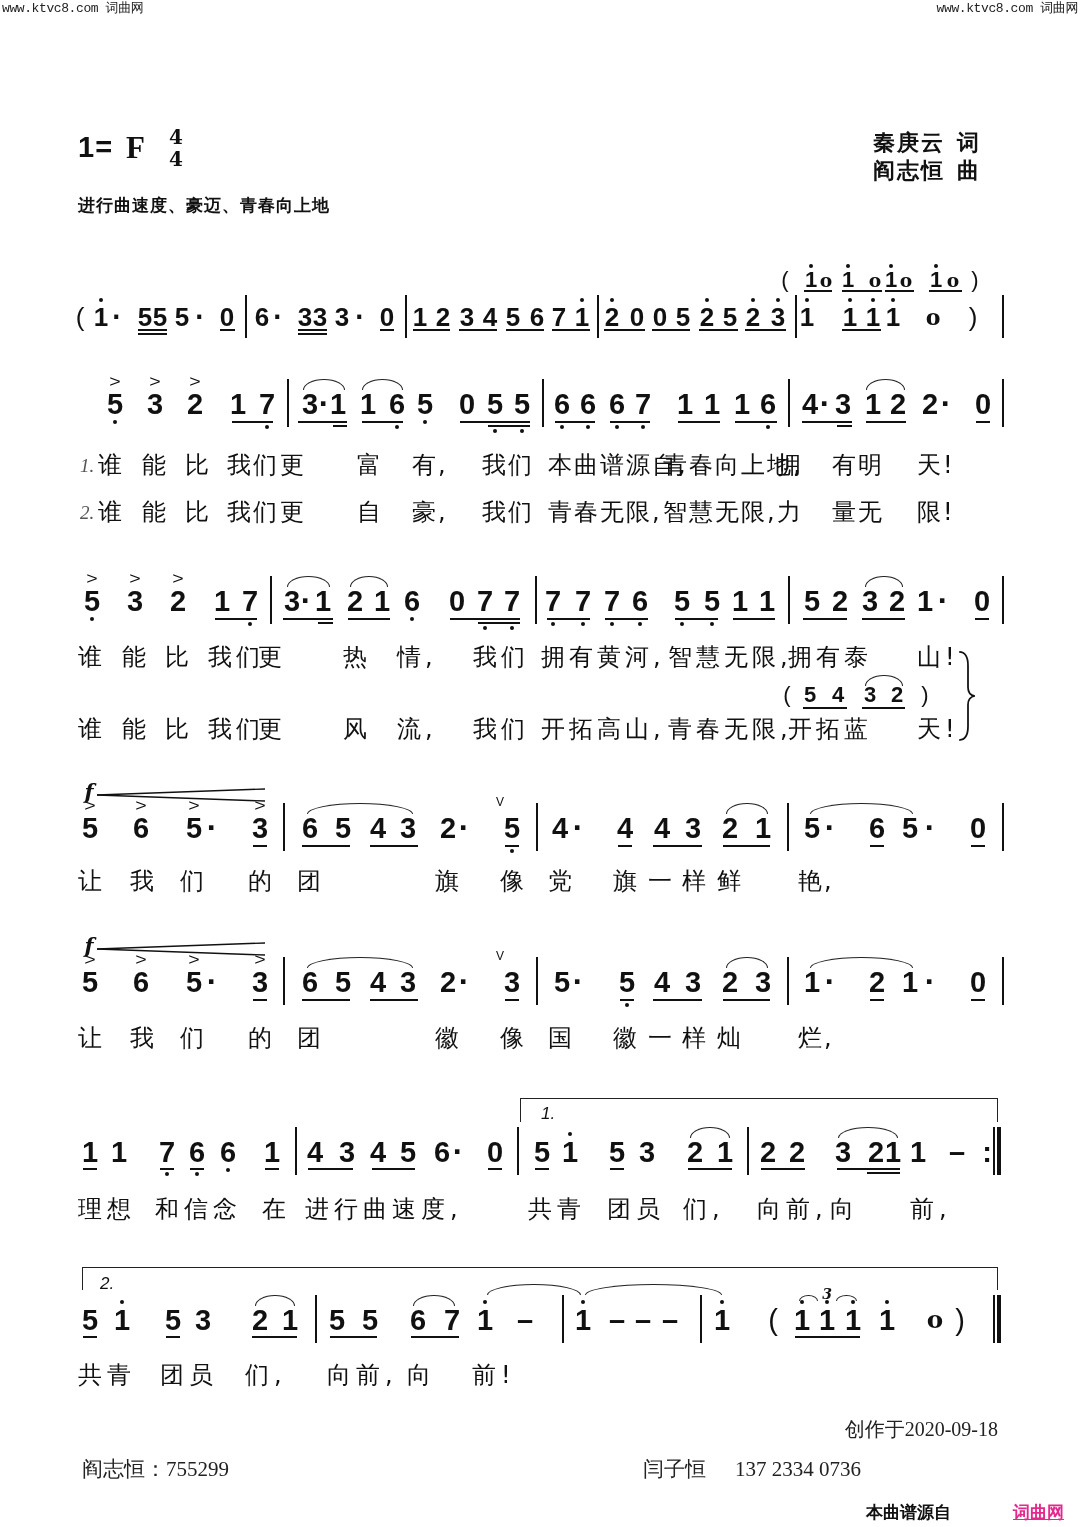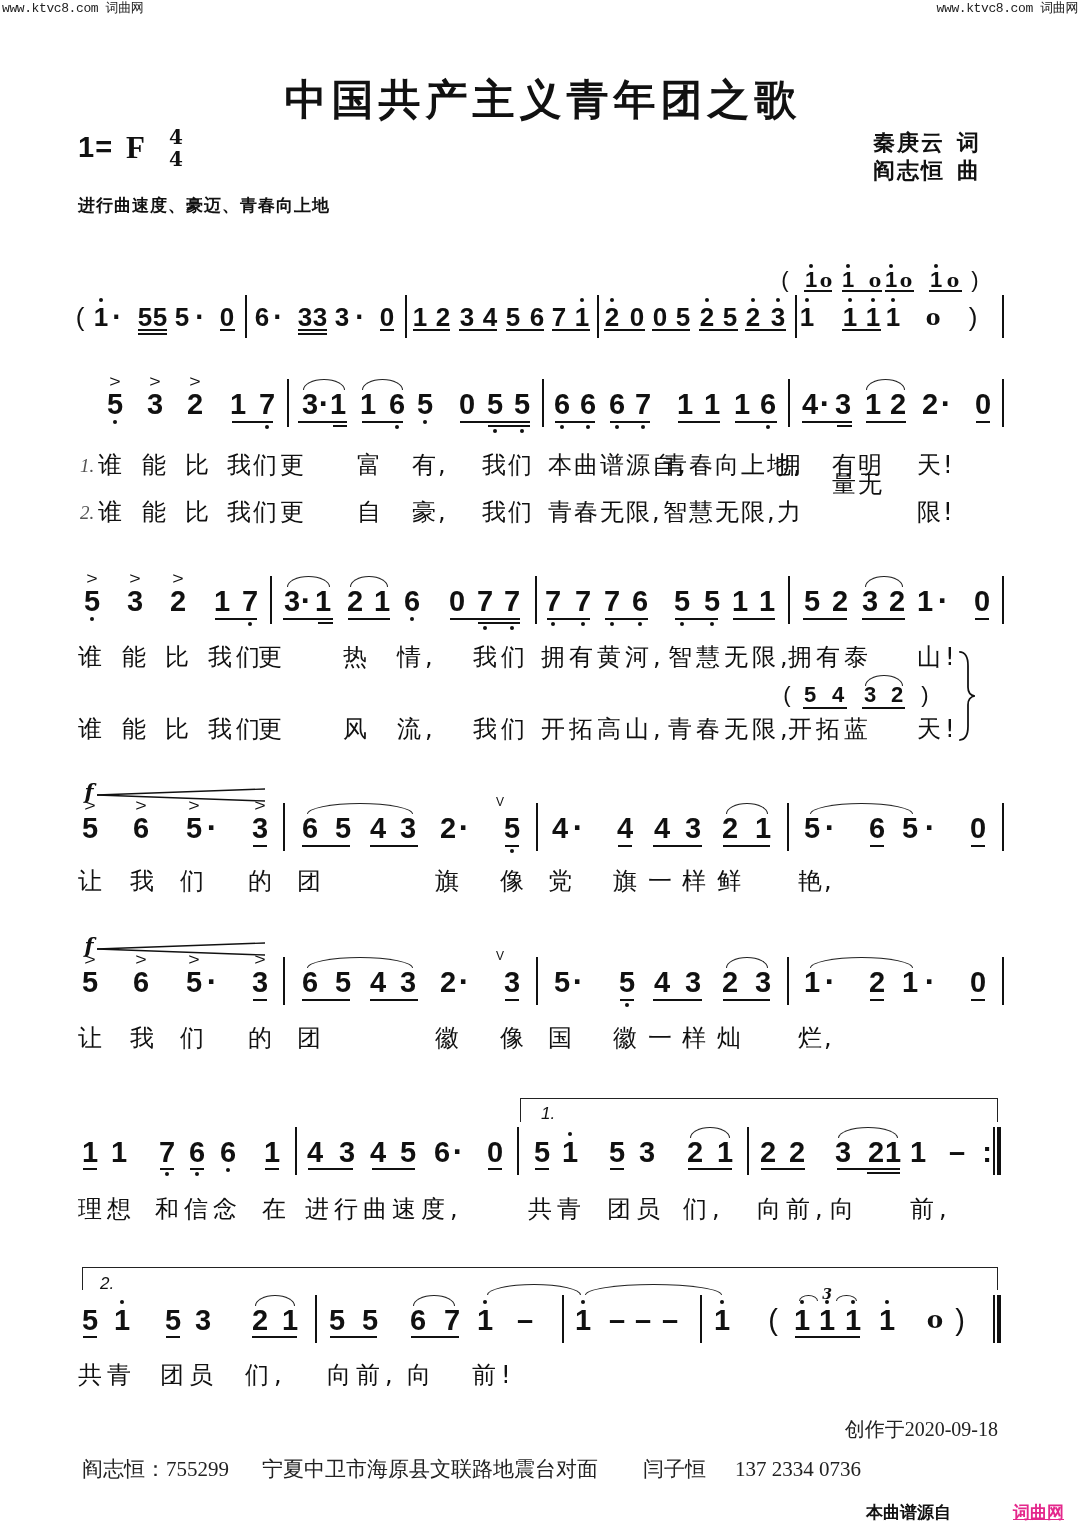--- a/index.html
+++ b/index.html
@@ -55,21 +55,20 @@
   .src-site { position:absolute; left:1013px; top:1503px; font-size:17px; font-weight:bold; line-height:20px; white-space:nowrap; color:#e4288c; }
 </style>
 </head>
 <body>
 
 <div id="page">
 
   <div class="wm wm-left">www.ktvc8.com 词曲网</div>
   <div class="wm wm-right">www.ktvc8.com 词曲网</div>
 
-  <h1 class="title">中国共产主义青年团之歌</h1>
 
   <div class="key">
     <span class="key-tonic">1=</span>
     <span class="key-note">F</span>
     <span class="time">
       <span>4</span>
       <span>4</span>
     </span>
   </div>
 
@@ -262,21 +261,21 @@
           <span class="lyric" style="left: 142px; top: 512px; letter-spacing: 2px;">能</span>
           <span class="lyric" style="left: 185px; top: 512px; letter-spacing: 2px;">比</span>
           <span class="lyric" style="left: 227px; top: 512px; letter-spacing: 2px;">我们</span>
           <span class="lyric" style="left: 280px; top: 512px; letter-spacing: 2px;">更</span>
           <span class="lyric" style="left: 357px; top: 512px; letter-spacing: 2px;">自</span>
           <span class="lyric" style="left: 412px; top: 512px; letter-spacing: 2px;">豪,</span>
           <span class="lyric" style="left: 482px; top: 512px; letter-spacing: 2px;">我们</span>
           <span class="lyric" style="left: 548px; top: 512px; letter-spacing: 2px;">青春无限,</span>
           <span class="lyric" style="left: 663px; top: 512px; letter-spacing: 2px;">智慧无限,</span>
           <span class="lyric" style="left: 777px; top: 512px; letter-spacing: 2px;">力</span>
-          <span class="lyric" style="left: 832px; top: 484px; letter-spacing: 2px;">量无</span>
+          <span class="lyric" style="left: 832px; top: 512px; letter-spacing: 2px;">量无</span>
           <span class="lyric" style="left: 917px; top: 512px; letter-spacing: 2px;">限!</span>
         </div>
       </div>
       <div class="system">
         <span class="tok tok-note" style="left: 92px; top: 601px; font-size: 29px;">5</span>
         <span class="dot" style="left: 92px; top: 618.98px;"></span>
         <span class="accent" style="left: 92px; top: 578.38px;">&gt;</span>
         <span class="tok tok-note" style="left: 135px; top: 601px; font-size: 29px;">3</span>
         <span class="accent" style="left: 135px; top: 578.38px;">&gt;</span>
         <span class="tok tok-note" style="left: 178px; top: 601px; font-size: 29px;">2</span>
@@ -645,19 +644,18 @@
         </div>
       </div>
     </div>
 
   <svg class="brace" id="brace" width="22" height="92" viewBox="0 0 22 94" style="left: 957px; top: 650px;">
     <path d="M2 2 Q11 2 11 16 L11 38 Q11 46 18 47 Q11 48 11 56 L11 78 Q11 92 2 92" fill="none" stroke="#111" stroke-width="1.8"></path>
   </svg>
 
   <div class="created">创作于2020-09-18</div>
   <div class="contact c1">阎志恒：755299</div>
-  <div class="contact c2">宁夏中卫市海原县文联路地震台对面</div>
   <div class="contact c3">闫子恒</div>
   <div class="contact c4">137 2334 0736</div>
 
   <div class="src-label">本曲谱源自</div>
   <div class="src-site" style="color: rgb(228, 40, 140); text-decoration: underline;">词曲网</div>
 </div>
 
 </body></html>

